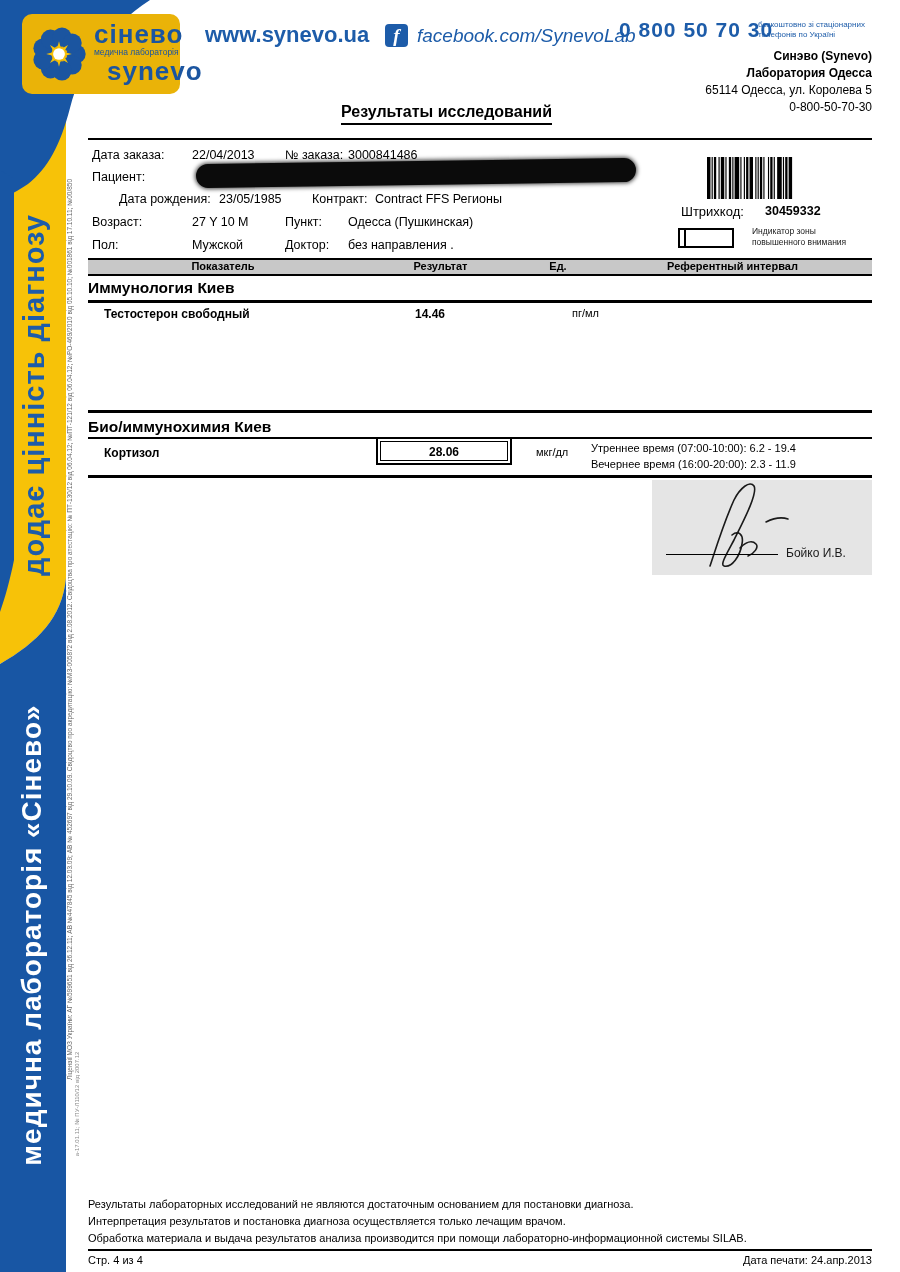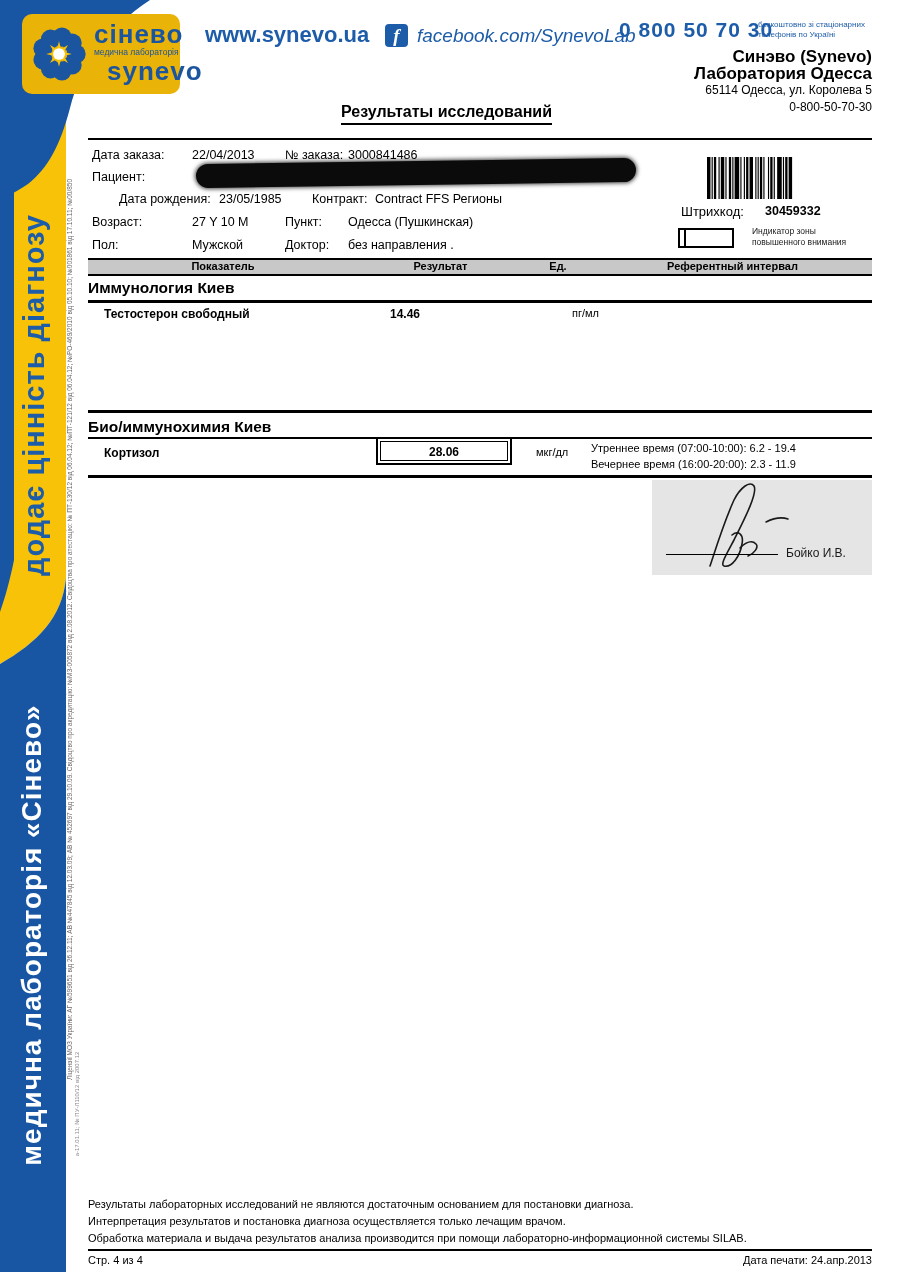--- a/index.html
+++ b/index.html
@@ -21,21 +21,21 @@
   .logo-text { position:absolute; left:72px; top:7px; color:#1b55a0; }
   .logo-name-ua { font-size:26px; font-weight:bold; line-height:26px; letter-spacing:1px; }
   .logo-tagline { font-size:8.5px; line-height:11px; }
   .logo-name-en { font-size:26px; font-weight:bold; line-height:27px; letter-spacing:1px;margin-left:13px; }
   .site-link { position:absolute; left:205px; top:22px; font-size:22px; font-weight:bold; color:#1d5ca9; }
   .fb-icon { position:absolute; left:385px; top:24px; width:23px; height:23px; background:#1d5ca9; border-radius:4px; color:#fff; font-family:"Liberation Serif", serif; font-weight:bold; font-style:italic; font-size:19px; text-align:center; line-height:24px; }
   .fb-text { position:absolute; left:417px; top:25px; font-size:19px; font-style:italic; color:#1d5ca9; }
   .phone-number { position:absolute; left:619px; top:18px; font-size:21px; font-weight:bold; color:#1d5ca9; letter-spacing:1px; }
   .phone-note { position:absolute; left:758px; top:20px; font-size:8px; line-height:9.5px; color:#1d5ca9; }
   .lab-info { position:absolute; left:500px; top:48px; width:372px; text-align:right; font-size:12px; line-height:17px; }
-  .lab-info .b { font-weight:bold; font-size:17px; }
+  .lab-info .b { font-weight:bold; font-size:12px; }
 
   .report-title { position:absolute; left:341px; top:103px; font-size:16px; font-weight:bold; border-bottom:2px solid #000; padding-bottom:2px; z-index:3; }
 
   
   .top-rule { position:absolute; left:88px; top:138px; width:784px; height:2px; background:#000; }
   .info-row { position:absolute; left:88px; width:590px; height:22px; font-size:12.5px; }
   .info-row .l1 { position:absolute; left:4px; top:3px; }
   .info-row .v1 { position:absolute; left:104px; top:3px; }
   .info-row .l2 { position:absolute; left:197px; top:3px; }
   .info-row .v2 { position:absolute; left:260px; top:3px; }
@@ -51,21 +51,21 @@
 
   
   .tbl-header { position:absolute; left:88px; top:258px; width:784px; height:18px; background:#c8c8c8; border-top:2.5px solid #000; border-bottom:2.5px solid #000; display:flex; font-size:11px; font-weight:bold; }
   .tbl-header div { text-align:center; line-height:13px; }
   .th-c1 { width:270px; } .th-c2 { width:165px; } .th-c3 { width:70px; } .th-c4 { width:279px; }
 
   .section-name { position:absolute; left:88px; font-size:15.5px; font-weight:bold; }
   .rule3 { position:absolute; left:88px; width:784px; height:3px; background:#000; }
   .rule2 { position:absolute; left:88px; width:784px; height:2px; background:#000; }
   .test-name { position:absolute; left:104px; font-size:12px; font-weight:bold; }
-  .test-result { position:absolute; left:390px; width:120px; text-align:left; font-size:12px; font-weight:bold; }
+  .test-result { position:absolute; left:370px; width:120px; text-align:center; font-size:12px; font-weight:bold; }
   .test-unit { position:absolute; left:536px; font-size:11px; }
   .ref-block { position:absolute; left:591px; width:280px; font-size:11px; line-height:14.5px; }
 
   .result-box { position:absolute; left:376px; top:437px; width:136px; height:28px; border:2px solid #000; padding:2px; }
   .result-box .rb-inner { width:100%; height:100%; border:1px solid #000; text-align:center; font-size:12px; font-weight:bold; line-height:20px; }
 
   
   .sig-area { position:absolute; left:652px; top:480px; width:220px; height:95px; background:#e5e5e5;text-align:center; }
   .sig-line { position:absolute; left:14px; bottom:20px; width:112px; height:1.5px; background:#000; }
   .sig-name { position:absolute; left:134px; bottom:15px; font-size:12px; color:#1a1a1a; }

